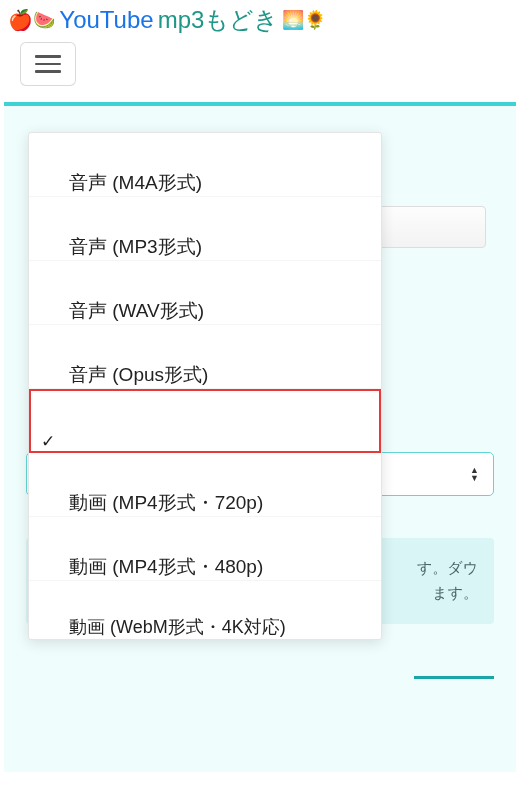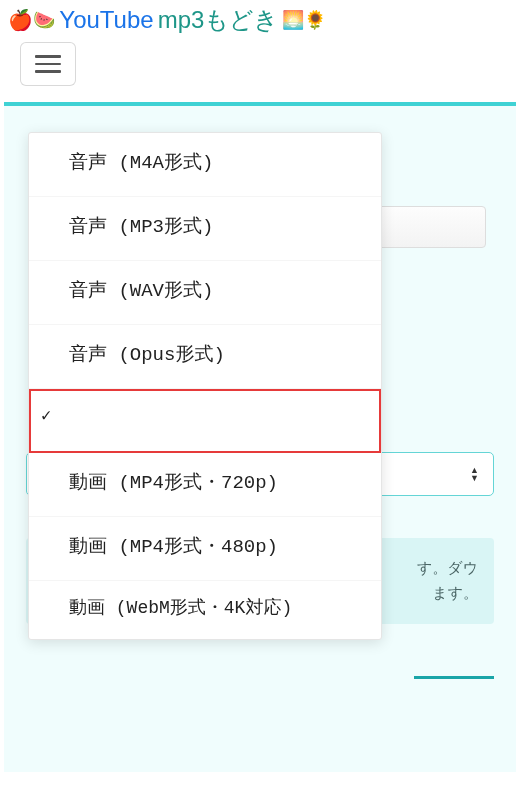--- a/index.html
+++ b/index.html
@@ -131,28 +131,27 @@
   left: 28px;
   width: 354px;
   background: #fff;
   border: 1px solid #e5e5e5;
   border-radius: 3px;
   box-shadow: 0 3px 14px rgba(0,0,0,0.12);
   z-index: 50;
 }
 .dropdown-item {
   display: flex;
-  align-items: flex-start;
-  padding: 16px 16px 0 12px;
+  align-items: flex-end;
+  padding: 0 16px 0 12px;
   height: 64px;
   font-size: 19px;
   color: #222;
   border-bottom: 1px solid #f5f5f5;
   cursor: pointer;
-  font-family: Liberation Mono, monospace;
 }
 .dropdown-item:last-child { border-bottom: none; height: 58px; }
 .dropdown-item .chk {
   width: 28px;
   font-size: 17px;
   color: #222;
 }
 .dropdown-item.selected {
   outline: 2px solid #e63a3a;
   outline-offset: -2px;

